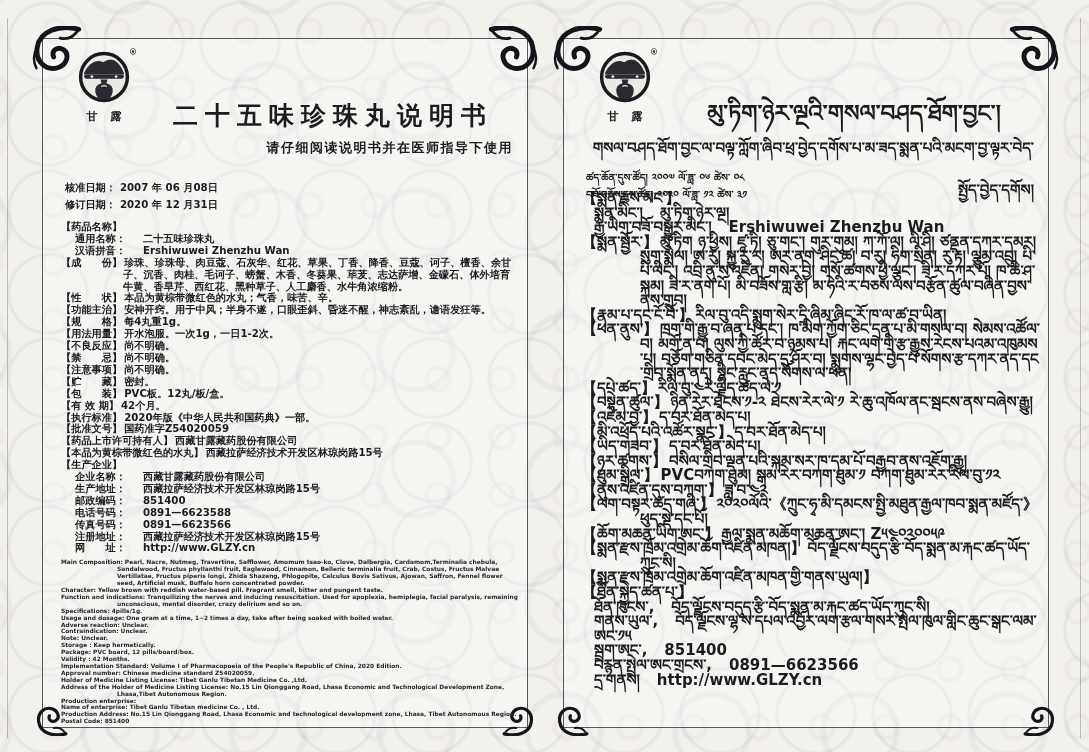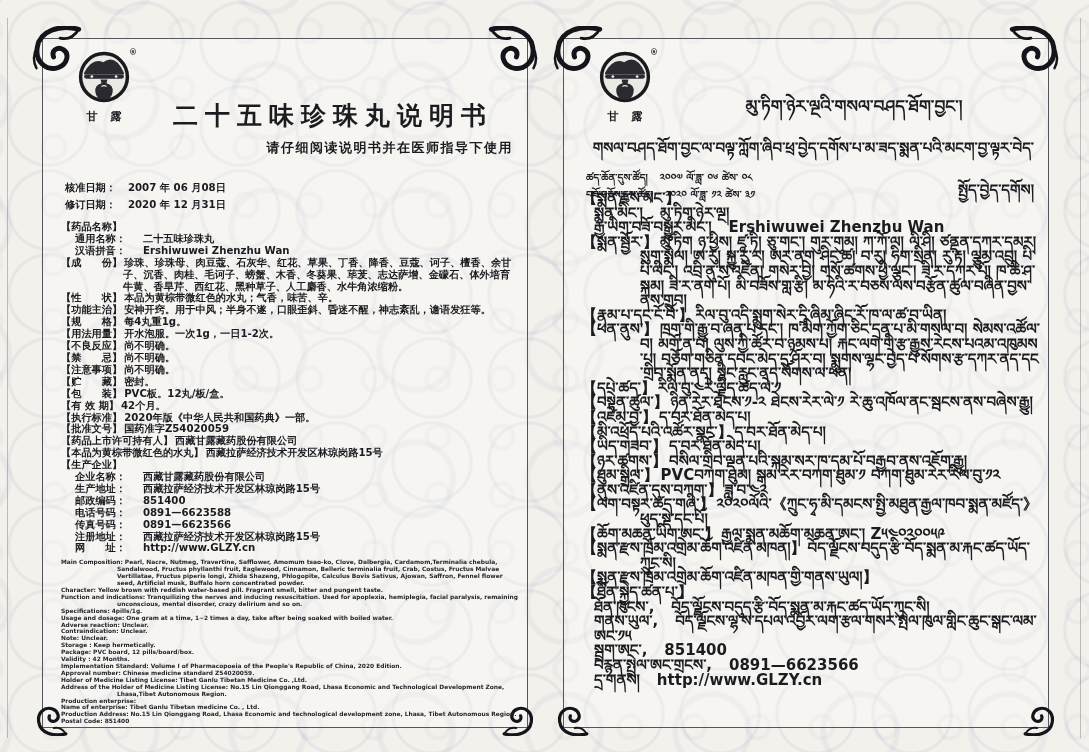--- a/index.html
+++ b/index.html
@@ -22,29 +22,29 @@
   .orn.sm{width:34px;height:34px;}
   .tl{top:-13px;left:-13px;}
   .tr{top:-13px;right:-13px;transform:scaleX(-1);}
   .bl{bottom:-9px;left:-9px;transform:scaleY(-1);}
   .br{bottom:-9px;right:-9px;transform:scale(-1,-1);}
   .logo-wrap{position:absolute;left:28px;top:12px;width:66px;text-align:center;}
   .reg{position:absolute;top:-3px;right:0;font-size:8px;font-weight:bold;}
   .logo-cap{font-size:11px;font-weight:bold;letter-spacing:13px;margin-right:-13px;margin-top:2px;white-space:nowrap;}
   .title{position:absolute;left:112px;right:16px;text-align:center;font-weight:bold;}
   .page.left .title{top:60px;font-size:25px;letter-spacing:7px;}
-  .page.right .title{top:48px;font-size:17px;letter-spacing:0;}
+  .page.right .title{top:48px;font-size:23px;letter-spacing:0;}
   .subtitle{position:absolute;left:14px;right:14px;text-align:right;font-weight:bold;}
   .page.left .subtitle{top:100px;font-size:13px;letter-spacing:1.5px;}
   .page.right .subtitle{top:92px;font-size:15px;}
   .dates{position:absolute;left:22px;top:103px;font-size:10.2px;font-weight:bold;line-height:17px;}
   .page.left .dates{top:104px;}
   .page.right .dates{top:106px;font-weight:600;}
   .dates p{margin:0;}
-  .dates .l{margin-right:12px;}
+  .dates .l{margin-right:4px;}
   .body{position:absolute;left:18px;right:8px;top:148px;bottom:4px;overflow:hidden;
         font-size:10.2px;font-weight:600;line-height:11.9px;}
   .page.right .body{top:152px;font-size:15px;line-height:14.6px;}
   .r{margin:0;padding-left:62px;text-indent:-62px;}
   .r.p{padding-left:14px;text-indent:0;}
   .r .l{margin-right:2px;}
   .r.p .l{margin-right:17px;}
   .page.right .r{word-break:break-all;padding-left:58px;text-indent:-58px;}
   .page.right .r.p{padding-left:12px;text-indent:0;}
   .eng{margin-top:5px;font-size:5.9px;line-height:6.9px;font-weight:600;color:#26262b;}

